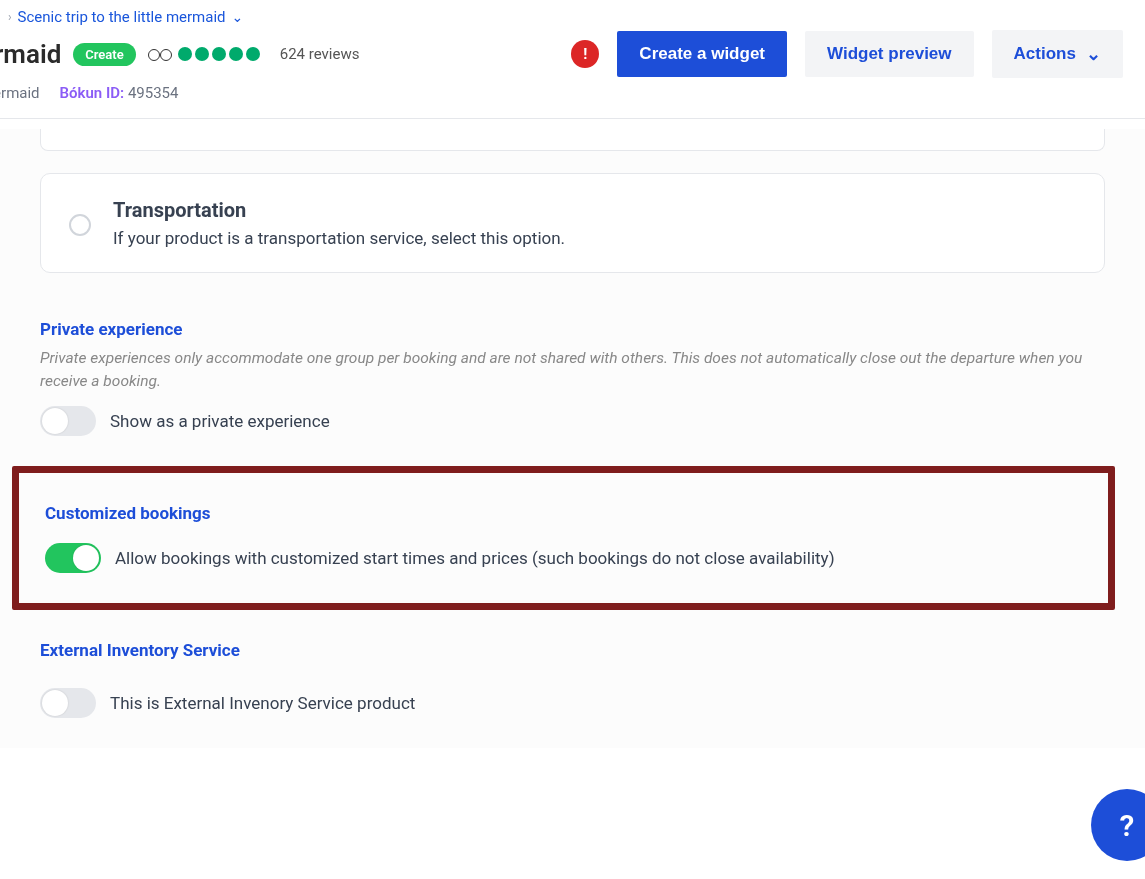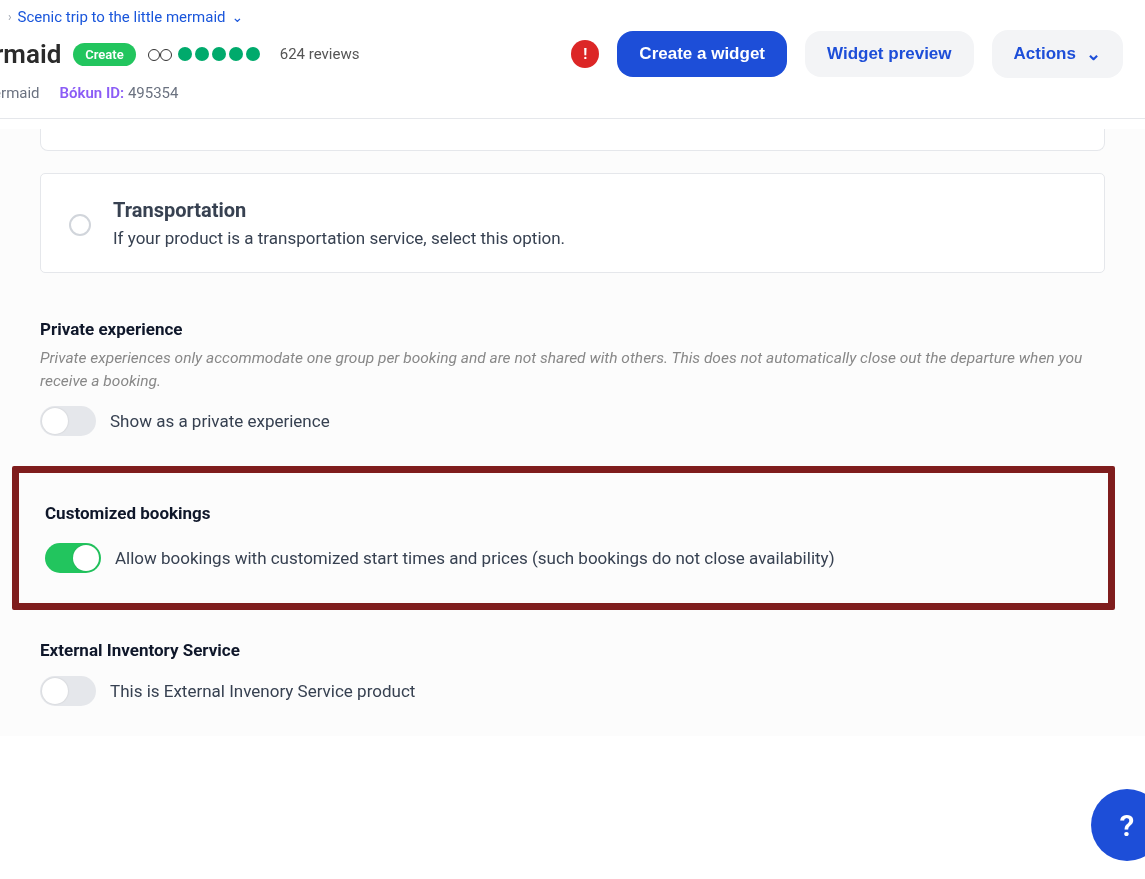--- a/index.html
+++ b/index.html
@@ -118,21 +118,21 @@
       display: flex;
       align-items: center;
       justify-content: center;
       font-weight: 700;
       font-size: 15px;
     }
     .btn {
       font-size: 17px;
       font-weight: 600;
       padding: 13px 22px;
-      border-radius: 16px;
+      border-radius: 2px;
       border: none;
       cursor: pointer;
       display: inline-flex;
       align-items: center;
       gap: 10px;
     }
     .btn-primary {
       background: #1d4ed8;
       color: #fff;
     }
@@ -171,21 +171,21 @@
       height: 22px;
       margin-top: 10px;
       border-top: none;
       border-top-left-radius: 0;
       border-top-right-radius: 0;
       background: #fff;
     }
 
     .card {
       border: 1px solid #e5e7eb;
-      border-radius: 5px;
+      border-radius: 10px;
       padding: 24px 28px;
       margin-top: 22px;
       background: #fff;
     }
     .radio-option {
       display: flex;
       align-items: flex-start;
       gap: 22px;
     }
     .radio-circle {
@@ -206,21 +206,21 @@
       font-size: 17px;
       color: #374151;
     }
 
     .section {
       margin-top: 46px;
     }
     .section-title {
       font-size: 17px;
       font-weight: 700;
-      color: #0f172a;
+      color: #1d4ed8;
       margin-bottom: 8px;
     }
     .section-subtitle {
       font-size: 15.5px;
       font-style: italic;
       color: #888;
       line-height: 1.5;
       margin-bottom: 12px;
     }
     .toggle-row {
@@ -366,21 +366,21 @@
     <div class="toggle-row">
       <div class="toggle toggle-on">
         <div class="toggle-knob"></div>
       </div>
       <span class="toggle-label">Allow bookings with customized start times and prices (such bookings do not close availability)</span>
     </div>
   </div>
 
   <div class="section" style="margin-top:30px;">
     <div class="section-title">External Inventory Service</div>
-    <div class="toggle-row" style="margin-top:16px;">
+    <div class="toggle-row" style="margin-top:28px;">
       <div class="toggle toggle-off">
         <div class="toggle-knob"></div>
       </div>
       <span class="toggle-label">This is External Invenory Service product</span>
     </div>
   </div>
 
 </div>
 
 <div class="help-button">?</div>

